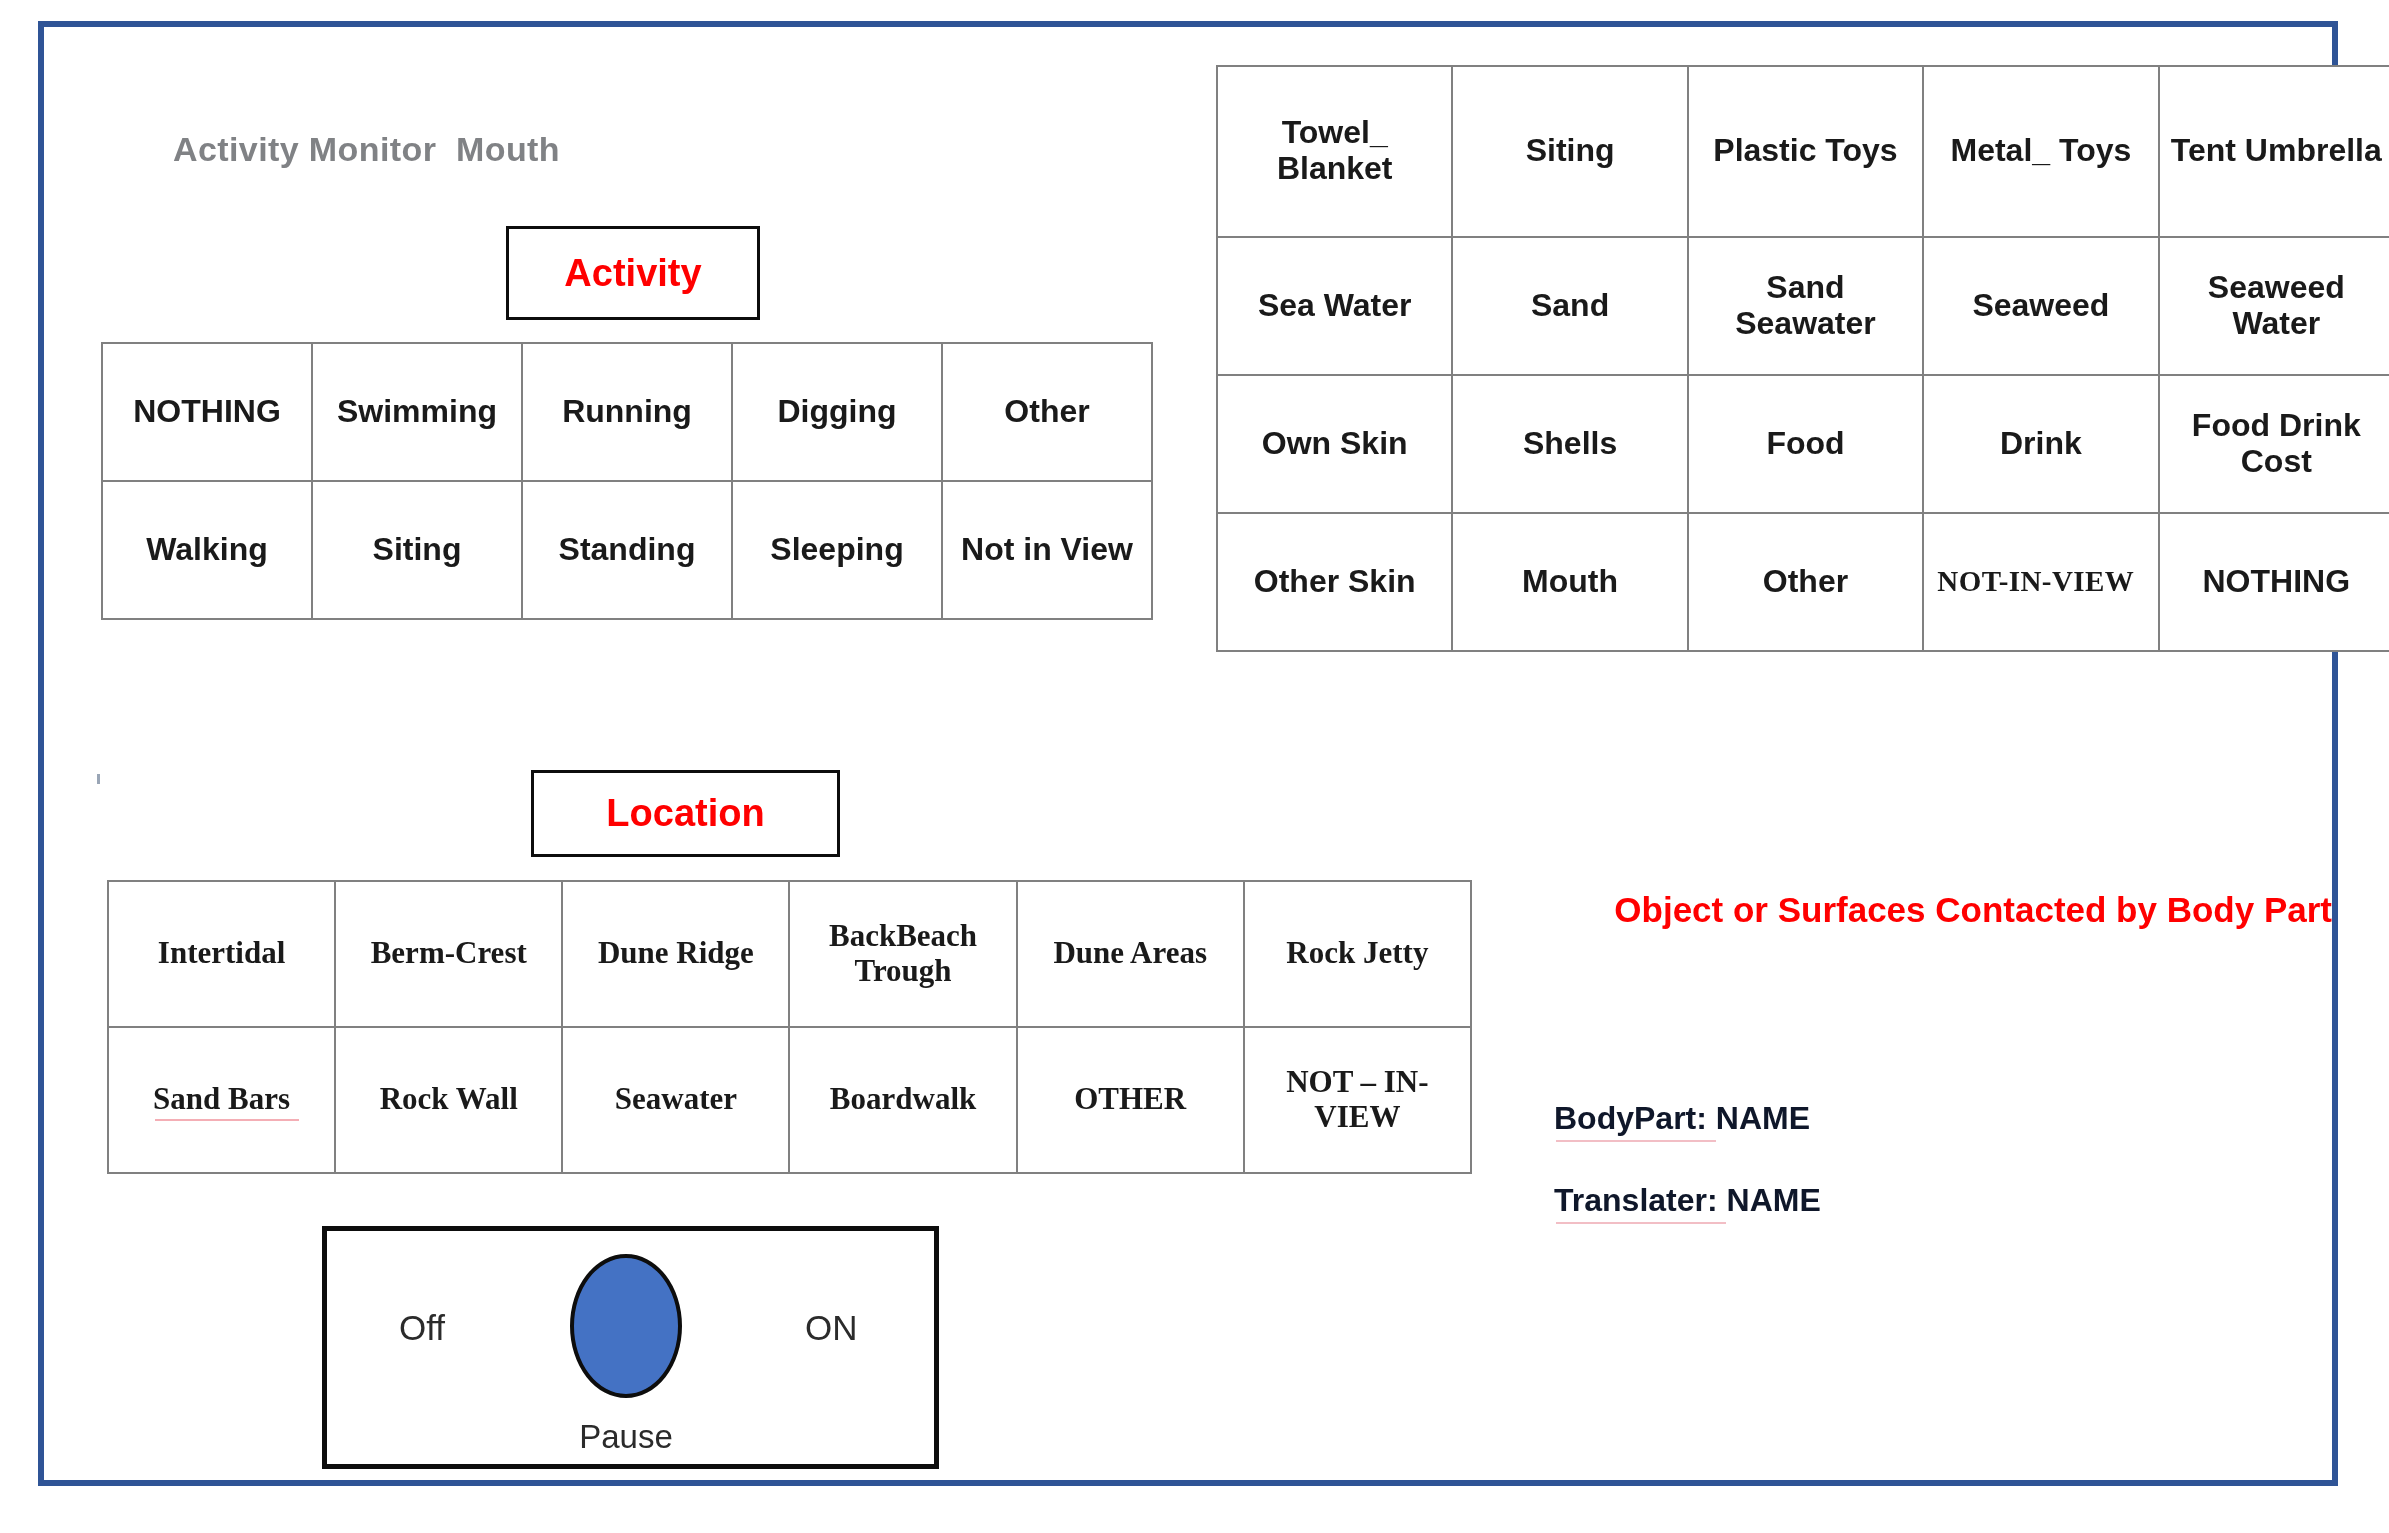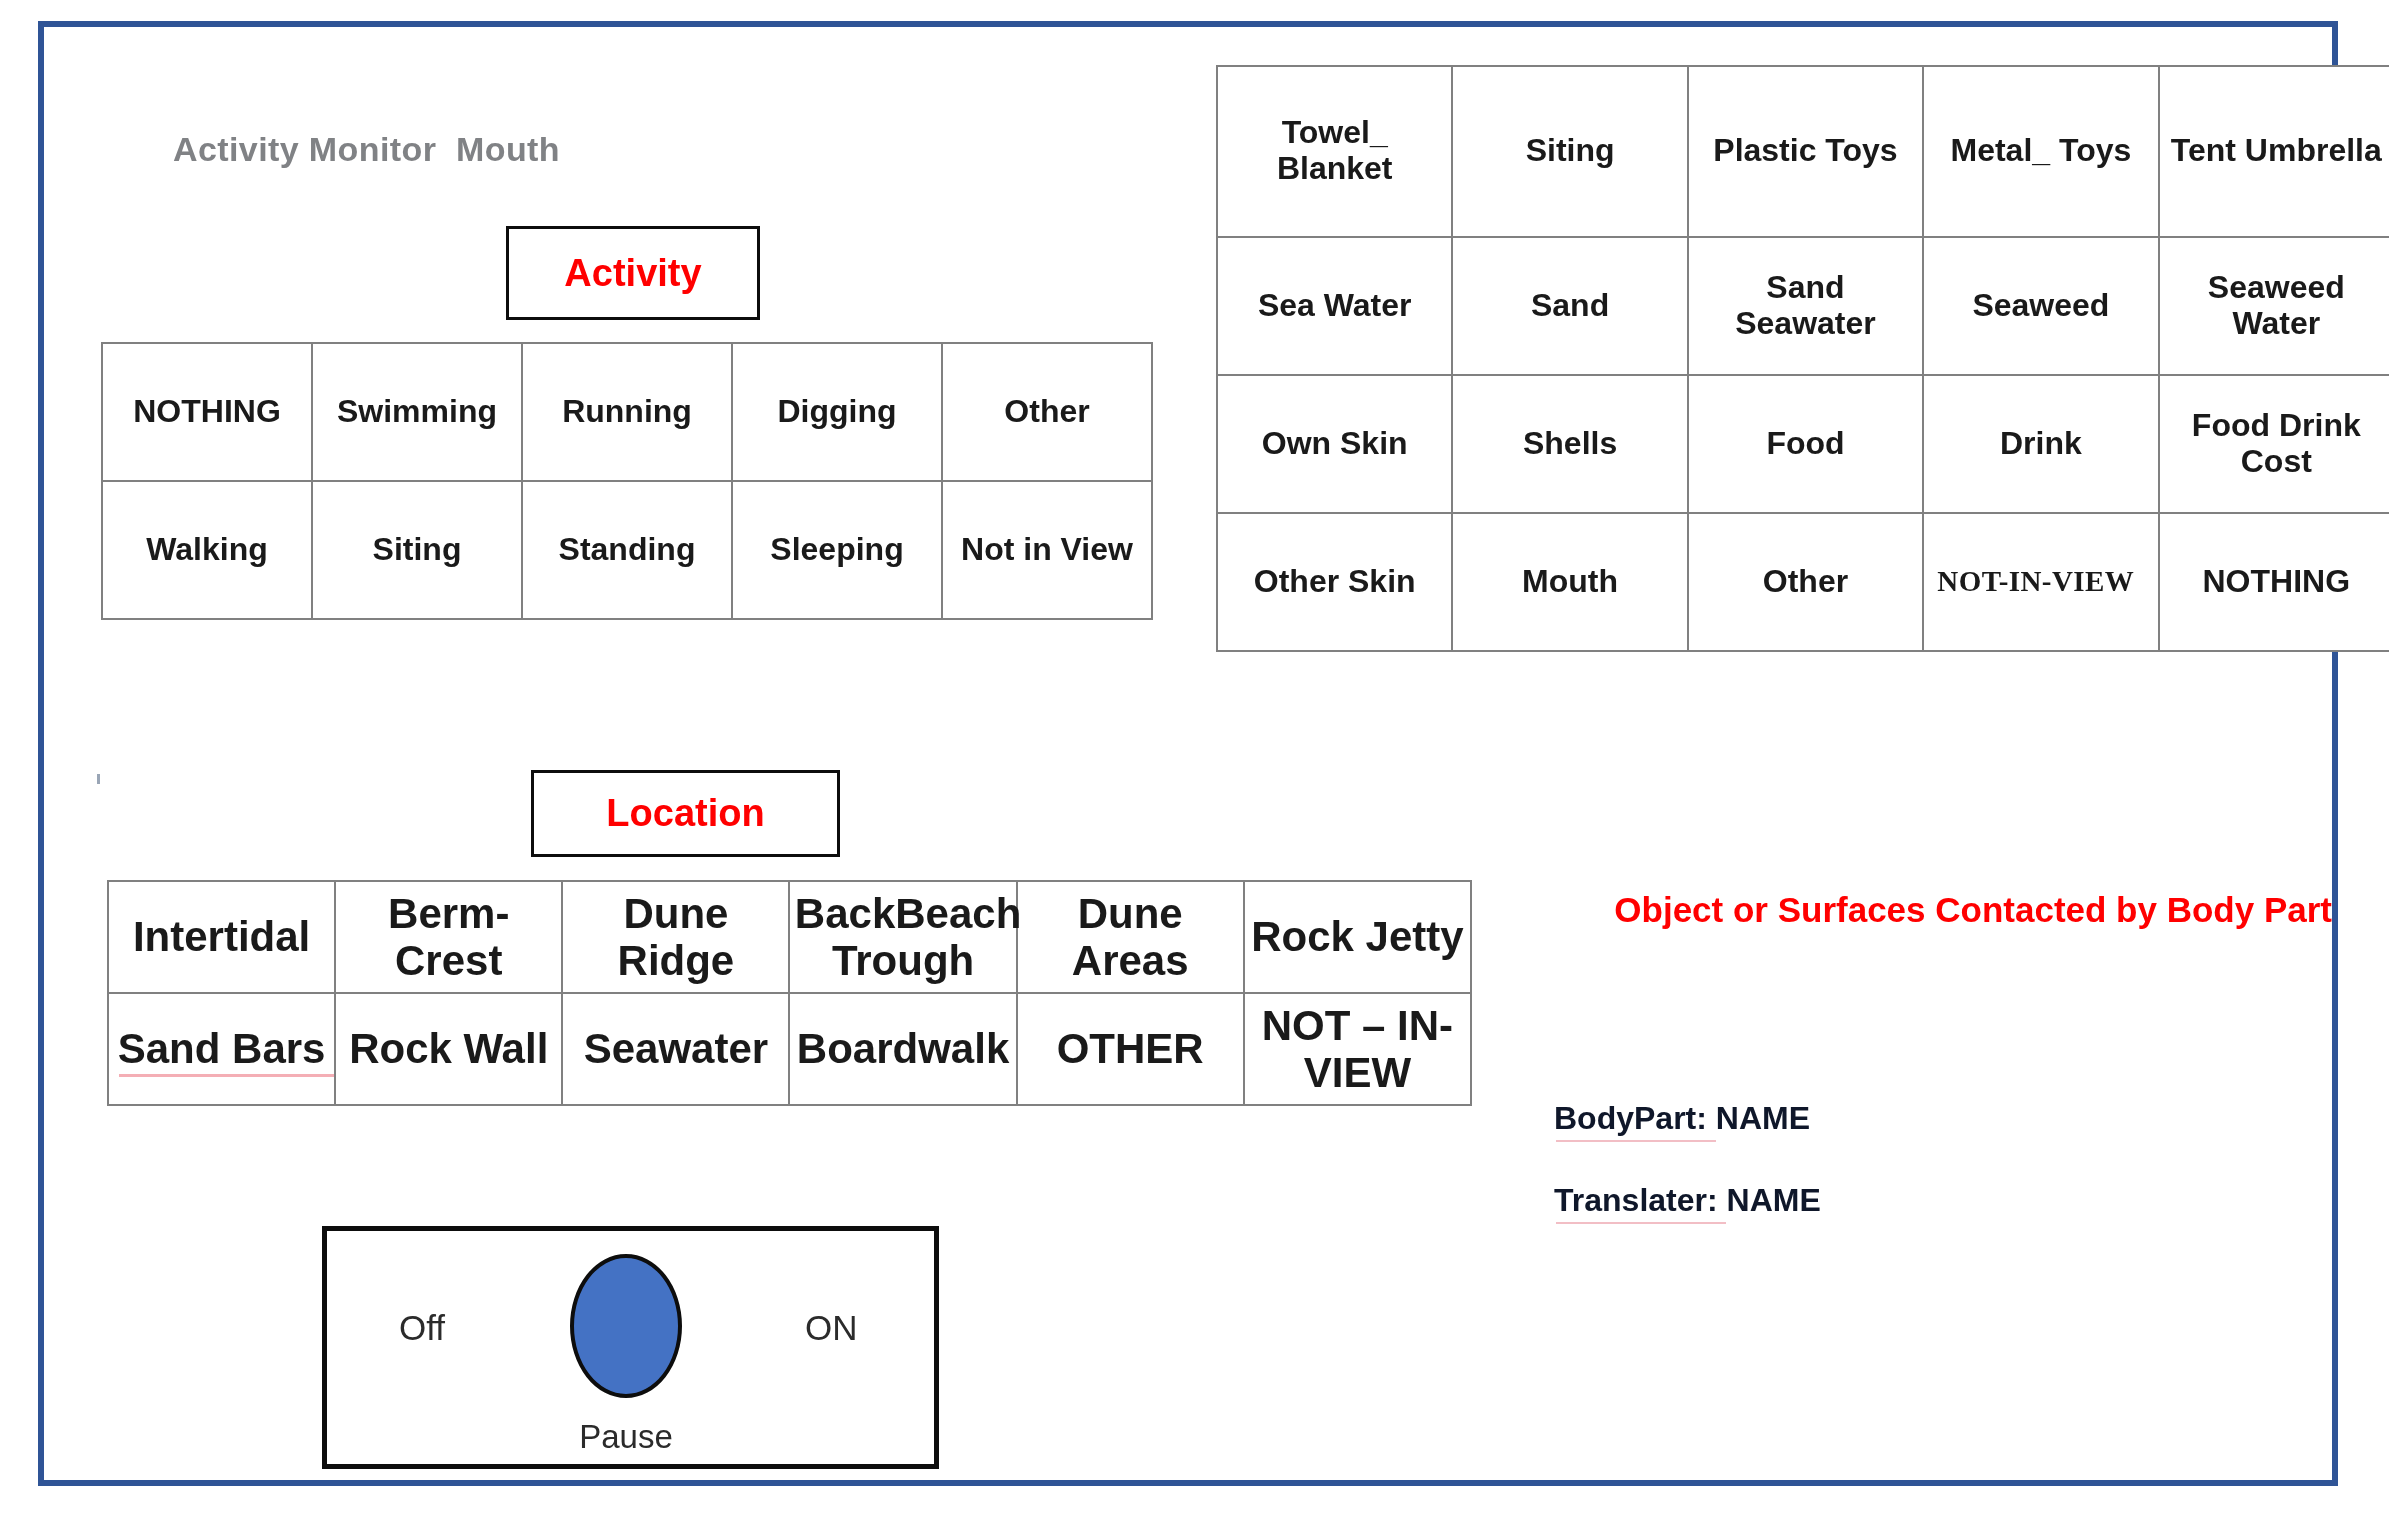--- a/index.html
+++ b/index.html
@@ -103,22 +103,23 @@
     font-size: 32px;
   }
 
   
   #grid-location {
     left: 63px;
     top: 853px;
     width: 1365px;
   }
   #grid-location td {
-    height: 112px;
-    font-size: 42px;
+    height: 146px;
+    font-size: 31px;
+    font-family: Liberation Serif, serif;
   }
 
   
   #grid-objects {
     left: 1172px;
     top: 38px;
     width: 1179px;
     padding-left: 16px;
   }
   #grid-objects td {

